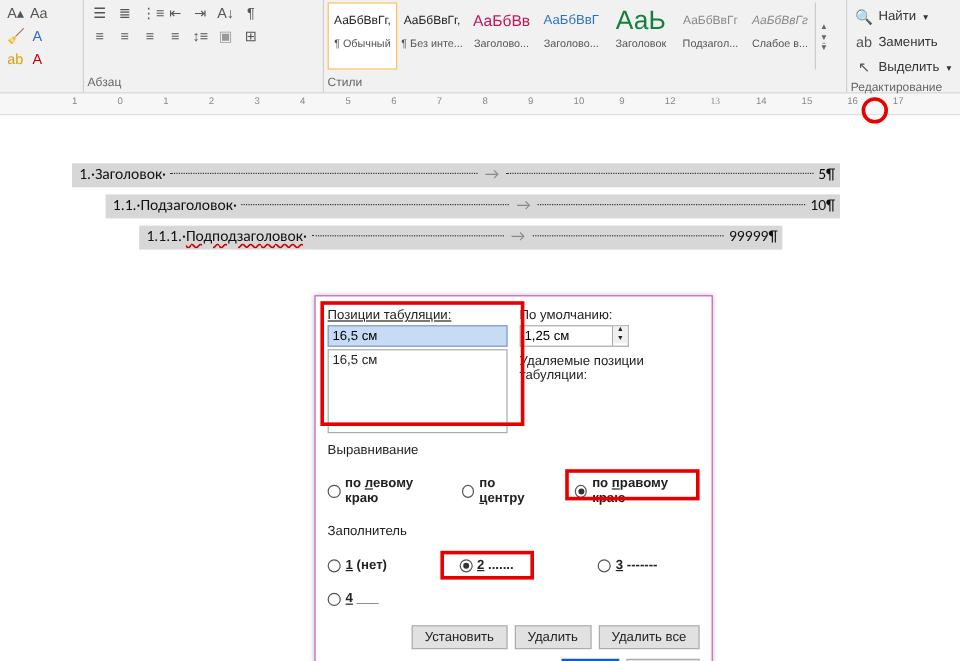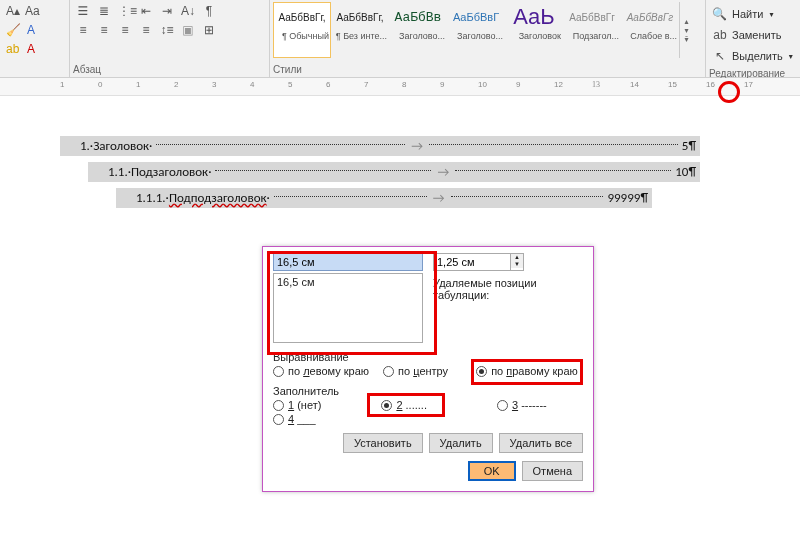--- a/index.html
+++ b/index.html
@@ -11,37 +11,37 @@
   .ribbon-group-body { display: flex; flex-wrap: wrap; gap: 2px; }
   .ribbon-group-label { font-size: 10px; color: #666; padding: 2px 0; }
   .ribbon-btn { background: transparent; border: 1px solid transparent; padding: 1px 2px; font-size: 11px; color: #444; display: inline-flex; align-items: center; cursor: default; }
   .icon-box { width: 16px; height: 16px; display: inline-block; font-size: 12px; text-align: center; line-height: 16px; color: #555; }
 
   .font-mini { display: grid; grid-template-columns: repeat(2,18px); grid-auto-rows:18px; gap:1px; }
 
   .para-block { display: grid; grid-template-columns: repeat(7, 20px); grid-auto-rows: 18px; gap: 1px; }
 
   .styles-gallery { display: flex; gap: 0; align-items: stretch; height: 56px; }
-  .style-item { width: 58px; border: 1px solid transparent; text-align: right; padding: 2px 1px; cursor: default; overflow: hidden; }
+  .style-item { width: 58px; border: 1px solid transparent; text-align: center; padding: 2px 1px; cursor: default; overflow: hidden; }
   .style-item.sel { border-color: #f3c25e; background: #fff; }
   .style-sample { font-size: 10px; height: 24px; display: flex; align-items: center; justify-content: center; overflow: hidden; white-space: nowrap; }
   .style-name { font-size: 9px; color: #555; margin-top: 2px; white-space: nowrap; overflow: hidden; text-overflow: ellipsis; }
 
   .edit-menu { width: 88px; display: flex; flex-direction: column; gap: 1px; padding-top: 2px; }
   .edit-item { display: flex; align-items: center; gap: 4px; padding: 2px 3px; font-size: 11px; color: #333; }
 
   
   .ruler { height: 18px; background: #f7f7f7; border-bottom: 1px solid #e0e0e0; position: relative; font-size: 8px; color: #888; overflow: hidden; }
   .ruler-inner { position: absolute; left: 0; top: 0; width: 100%; height: 100%; }
   .circle-highlight { position: absolute; border: 3px solid #e80000; border-radius: 50%; width: 22px; height: 22px; top: 81px; right: 60px; z-index: 5; pointer-events:none; }
 
   
   .doc { position: absolute; left: 60px; top: 136px; width: 640px; }
   .doc-line { background: #d7d7d7; color: #111; font-family: Calibri, sans-serif; font-size: 13px; line-height: 20px; height: 20px; margin-bottom: 6px; position: relative; display: flex; align-items: center; }
-  .doc-line .num { padding-left: 20px; }
+  .doc-line .num { padding-left: 6px; }
   .doc-line .dots { flex: 1; border-bottom: 1px dotted #333; margin: 0 4px 4px 4px; height: 0; }
   .doc-line .tail { padding-right: 4px; }
   .underline-red { text-decoration: underline wavy #c00; }
   .indent1 { margin-left: 28px; width: 612px; }
   .indent2 { margin-left: 56px; width: 536px; }
 
   
   .dialog { position: absolute; left: 262px; top: 246px; width: 332px; background: #fff; border: 1px solid #c254c2; box-shadow: 0 0 4px rgba(0,0,0,.25); font-size: 11px; color: #222; }
   .dlg-title { display: flex; align-items: center; justify-content: space-between; padding: 6px 8px; border-bottom: 1px solid #e3e3e3; }
   .dlg-title .t { font-size: 12px; }
@@ -52,21 +52,21 @@
   .label { font-size: 11px; margin: 4px 0 2px 0; display: block;}
   .underline { text-decoration: underline; }
   .tab-input { width: 100%; border: 1px solid #7a9ac7; background: #c7dbf5; padding: 2px 3px; font-size: 11px; }
   .tab-list { width: 100%; height: 70px; border: 1px solid #aaa; background: #fff; padding: 2px 3px; font-size: 11px; margin-top: 2px; }
   .spin { display: flex; }
   .spin input { width: 78px; border: 1px solid #aaa; padding: 2px 3px; font-size: 11px; }
   .spin-btns { display: flex; flex-direction: column; border: 1px solid #aaa; border-left: none; }
   .spin-btns span { font-size: 6px; width: 12px; text-align: center; line-height: 7px; background: #f0f0f0; }
 
   .group-title { margin-top: 8px; }
-  .radio-row { display: flex; gap: 14px; margin: 2px 0; align-items: center; }
+  .radio-row { display: flex; gap: 14px; margin: 16px 0; align-items: center; font-weight: bold; }
   .radio { display: inline-flex; align-items: center; gap: 4px; }
   .radio-circle { width: 11px; height: 11px; border: 1px solid #555; border-radius: 50%; display: inline-flex; align-items: center; justify-content: center; background: #fff; }
   .radio-circle.sel::after { content: ""; width: 5px; height: 5px; border-radius: 50%; background: #333; }
 
   .btns { display: flex; gap: 6px; justify-content: flex-end; margin-top: 8px; }
   .btn { border: 1px solid #adadad; background: #e1e1e1; padding: 3px 10px; font-size: 11px; cursor: default; }
   .btn.primary { border: 2px solid #0a5fc1; background: #fdba74; padding: 2px 14px; }
 
   .redbox { position: absolute; border: 3px solid #e80000; pointer-events: none; }
 
@@ -152,29 +152,29 @@
     <div class="styles-gallery" id="styles-gallery">
         <div class="style-item sel">
           <div class="style-sample" style="color:#222;font-size:10px;">АаБбВвГг,</div>
           <div class="style-name">¶ Обычный</div>
         </div>
         <div class="style-item">
           <div class="style-sample" style="color:#222;font-size:10px;">АаБбВвГг,</div>
           <div class="style-name">¶ Без инте...</div>
         </div>
         <div class="style-item">
-          <div class="style-sample" style="color:#14532d;font-size:13px;font-family:Liberation Mono, monospace;">АаБбВв</div>
+          <div class="style-sample" style="color:#be185d;font-size:13px;">АаБбВв</div>
           <div class="style-name">Заголово...</div>
         </div>
         <div class="style-item">
           <div class="style-sample" style="color:#2e74b5;font-size:11px;">АаБбВвГ</div>
           <div class="style-name">Заголово...</div>
         </div>
         <div class="style-item">
-          <div class="style-sample" style="color:#4c1d95;font-size:22px;">АаЬ</div>
+          <div class="style-sample" style="color:#15803d;font-size:22px;">АаЬ</div>
           <div class="style-name">Заголовок</div>
         </div>
         <div class="style-item">
           <div class="style-sample" style="color:#888;font-size:10px;">АаБбВвГг</div>
           <div class="style-name">Подзагол...</div>
         </div>
         <div class="style-item">
           <div class="style-sample" style="color:#888;font-size:10px;font-style:italic;">АаБбВвГг</div>
           <div class="style-name">Слабое в...</div>
         </div>
@@ -250,27 +250,29 @@
       <span class="arrow-mid">→</span>
       <span class="dots"></span>
       <span class="tail">99999¶</span>
     </div>
   </div>
 
 <div class="dialog">
   <div class="dlg-body">
     <div class="row">
       <div class="col" style="position:relative">
+        <span class="label"><span class="underline">Позиции табуляции:</span></span>
         <input class="tab-input" value="16,5 см" style="">
         <div class="tab-list">
           <div>16,5 см</div>
         </div>
         <div class="redbox" style="left:-6px; top:-2px; width:170px; height:104px"></div>
       </div>
       <div class="col">
+        <span class="label"><span>По умолчанию:</span></span>
         <div class="spin">
           <input value="1,25 см" style="">
           <div class="spin-btns">
               <span>▲</span>
               <span>▼</span>
             </div>
         </div>
         <span class="label" style="margin-top:6px">Удаляемые позиции табуляции:</span>
       </div>
     </div>

